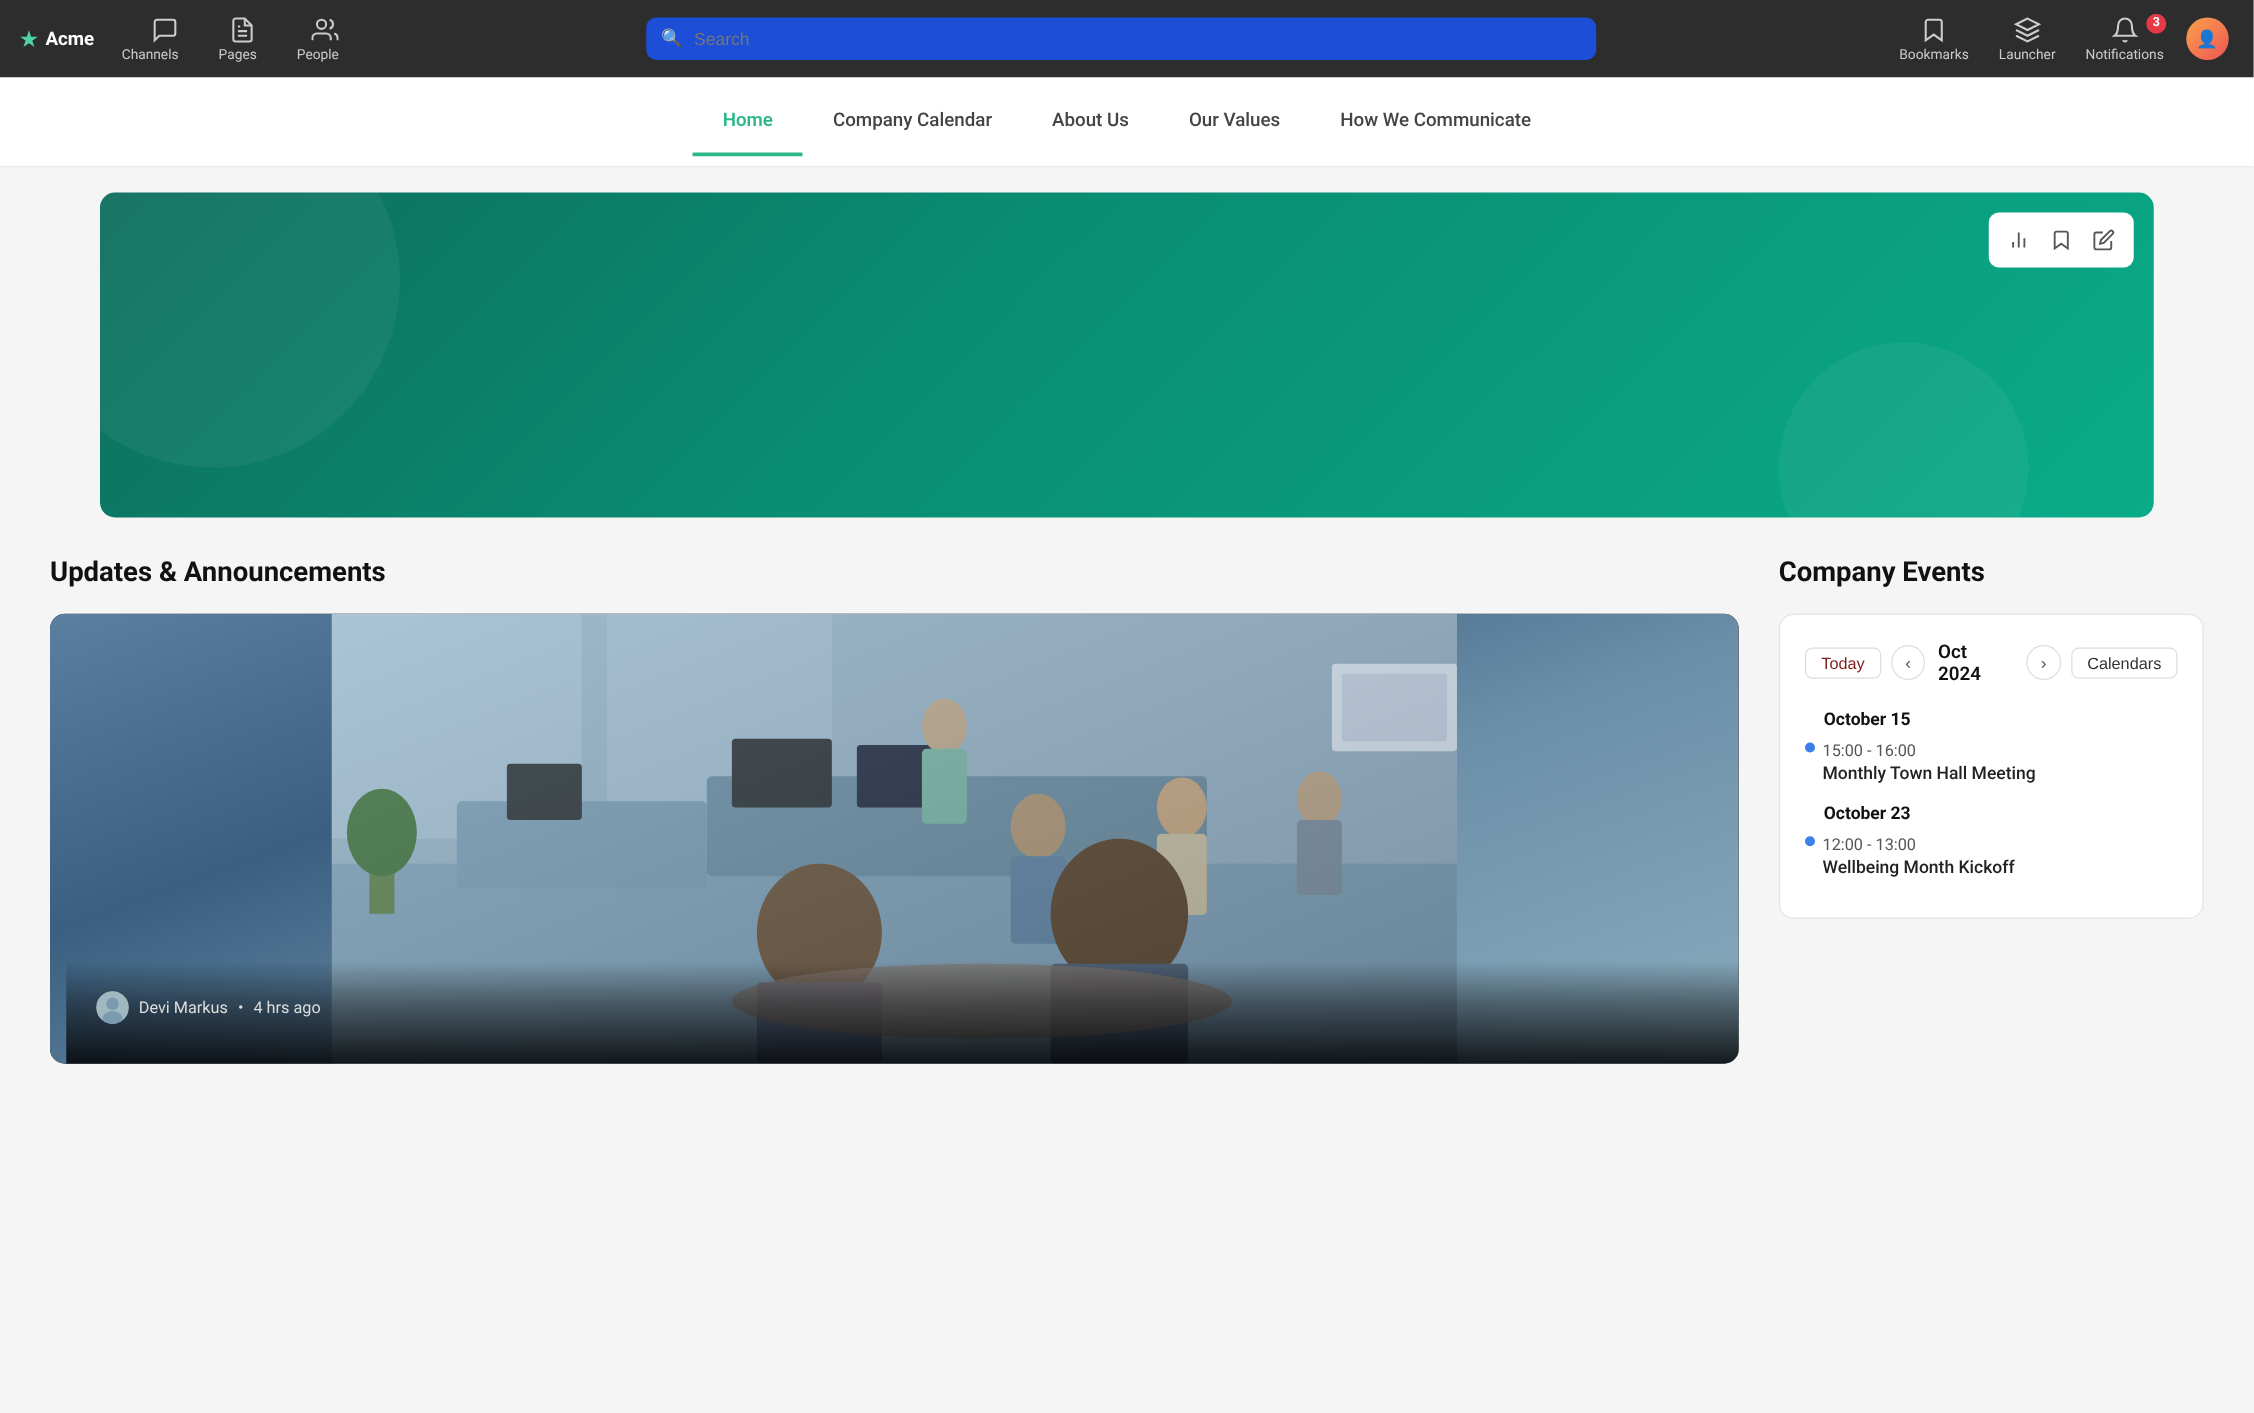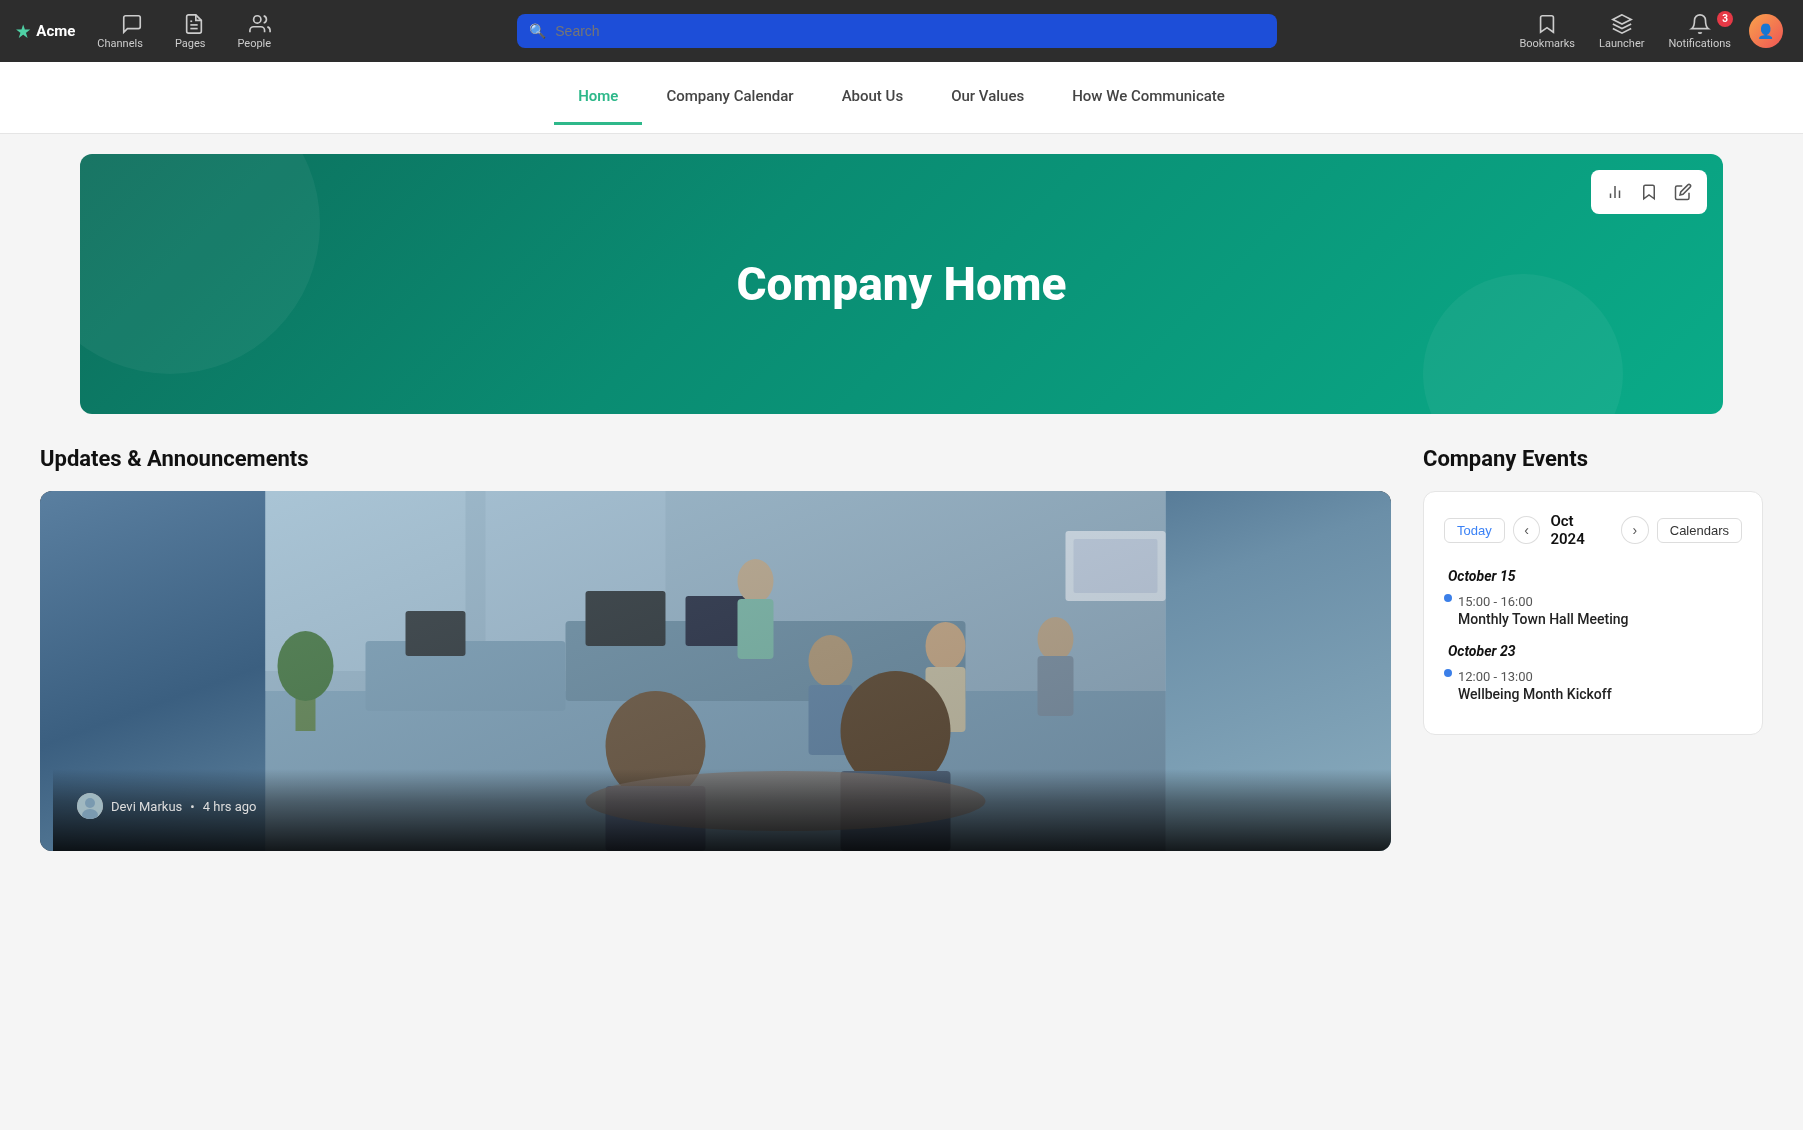--- a/index.html
+++ b/index.html
@@ -304,39 +304,38 @@
       color: #111;
       margin: 0 2px;
     }
     .events-today-btn {
       border: 1px solid #ddd;
       border-radius: 6px;
       padding: 4px 12px;
       font-size: 13px;
       cursor: pointer;
       background: #fff;
-      color: #3b82f6;
+      color: #7f1d1d;
     }
     .events-calendars-btn {
       border: 1px solid #ddd;
       border-radius: 6px;
       padding: 4px 12px;
       font-size: 13px;
       cursor: pointer;
       background: #fff;
       color: #333;
       margin-left: auto;
     }
 
     .event-date-label {
       font-weight: 700;
       font-size: 14px;
       color: #111;
-      margin: 16px 4px 10px;
-      font-style: italic;
+      margin: 16px 15px 10px;
     }
     .event-item {
       margin-bottom: 12px;
     }
     .event-time {
       display: flex;
       gap: 6px;
       font-size: 13px;
       color: #555;
       margin-bottom: 2px;
@@ -475,21 +474,20 @@
           <path d="M19 21l-7-5-7 5V5a2 2 0 0 1 2-2h10a2 2 0 0 1 2 2z"></path>
         </svg>
       </div>
       <div class="hero-action-btn">
         <svg viewBox="0 0 24 24" fill="none" stroke="currentColor" stroke-width="2">
           <path d="M11 4H4a2 2 0 0 0-2 2v14a2 2 0 0 0 2 2h14a2 2 0 0 0 2-2v-7"></path>
           <path d="M18.5 2.5a2.121 2.121 0 0 1 3 3L12 15l-4 1 1-4 9.5-9.5z"></path>
         </svg>
       </div>
     </div>
-    <h1 class="hero-title">Company Home</h1>
   </div>
 </div>
 
 <div class="main-content">
 
   <div class="left-col">
     <h2 class="section-title">Updates &amp; Announcements</h2>
 
     <div class="article-card">
       <div class="article-card-img">

